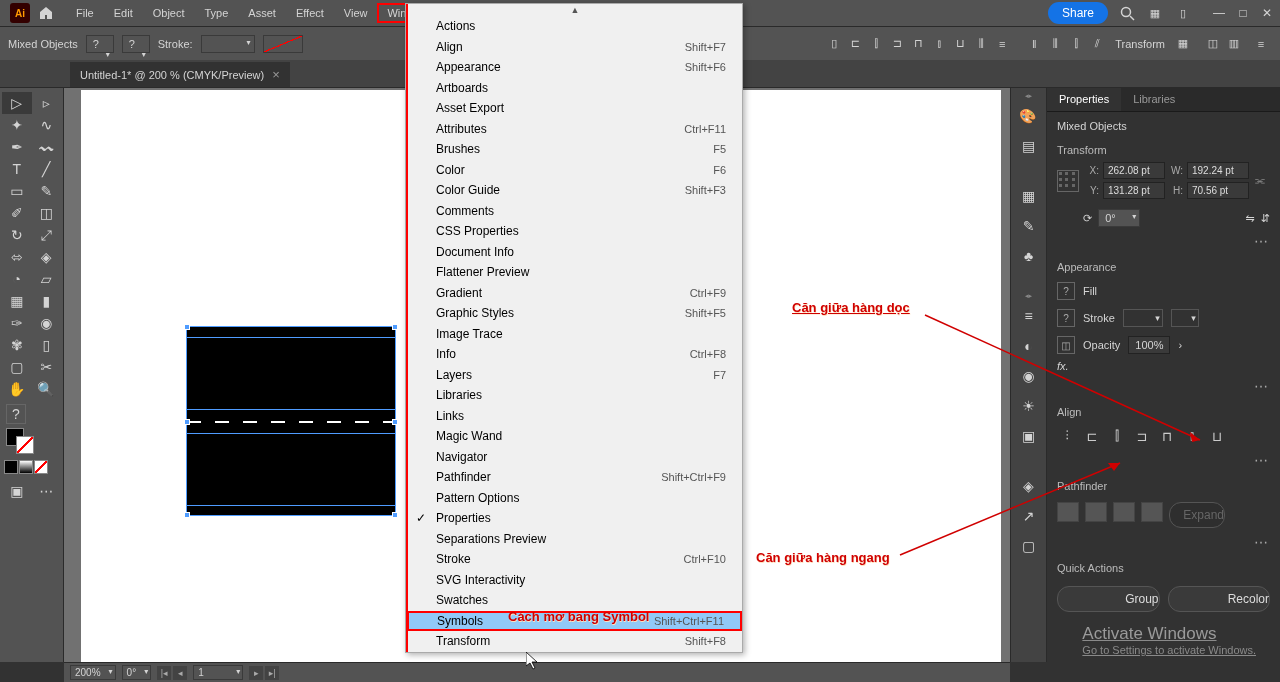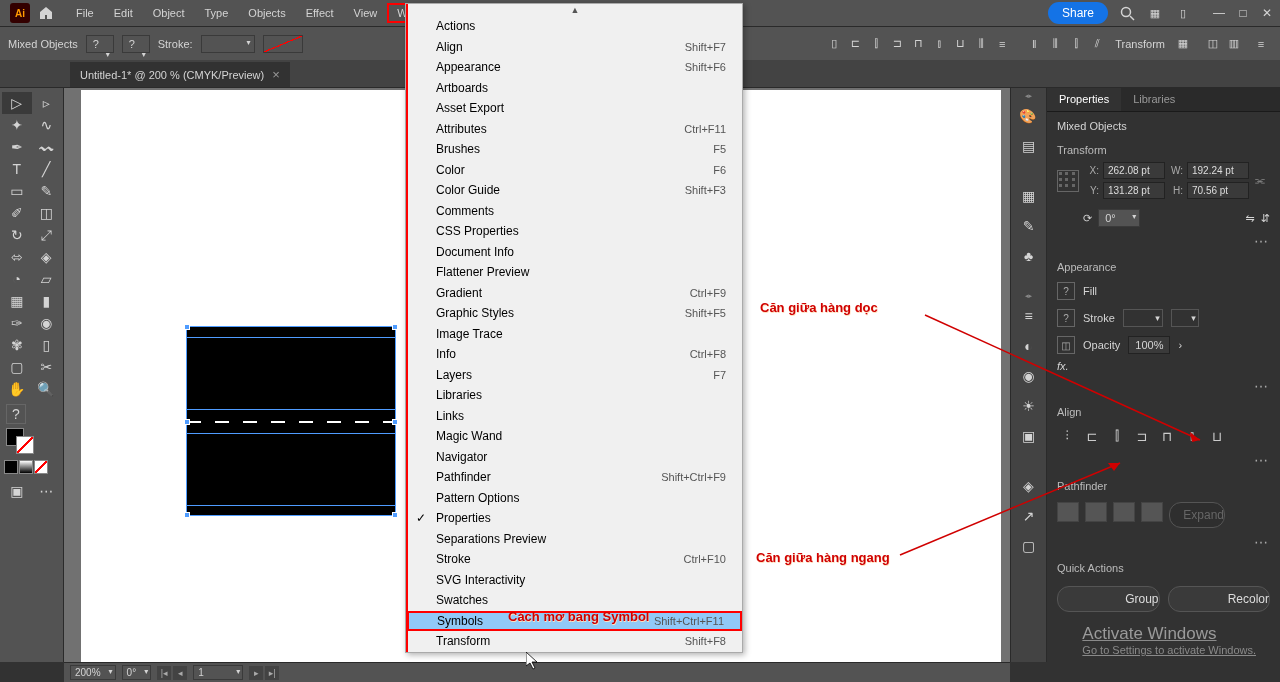--- a/index.html
+++ b/index.html
@@ -121,21 +121,21 @@
   <div class="ai-logo">Ai</div>
   <div class="home-icon">
     <svg width="16" height="16" viewBox="0 0 16 16">
         <path fill="currentColor" d="M8 2l6 5v7H9v-4H7v4H2V7z"></path>
       </svg>
   </div>
   <div class="menu-item">File</div>
   <div class="menu-item">Edit</div>
   <div class="menu-item">Object</div>
   <div class="menu-item">Type</div>
-  <div class="menu-item">Objects</div>
+  <div class="menu-item">Asset</div>
   <div class="menu-item">Effect</div>
   <div class="menu-item">View</div>
   <div class="menu-item highlighted">Window</div>
   <div class="menubar-right">
     <div class="share-btn">Share</div>
     <div class="search-icon">
       <svg width="15" height="15" viewBox="0 0 15 15">
           <circle cx="6" cy="6" r="4.5" fill="none" stroke="currentColor" stroke-width="1.5"></circle>
           <line x1="10" y1="10" x2="14" y2="14" stroke="currentColor" stroke-width="1.5"></line>
         </svg>
@@ -503,21 +503,21 @@
         <span>Symbols</span>
         <span class="shortcut">Shift+Ctrl+F11</span>
       </div>
       <div class="dd-item">
         <span>Transform</span>
         <span class="shortcut">Shift+F8</span>
       </div>
     </div>
 </div>
 
-<div class="annotation" style="left:760px; top:300px;">Căn giữa hàng dọc</div>
+<div class="annotation" style="left:792px; top:300px;text-decoration:underline;">Căn giữa hàng dọc</div>
 <div class="annotation" style="left:756px; top:550px;">Căn giữa hàng ngang</div>
 <div class="annotation" style="left:508px; top:609px;">Cách mở bảng Symbol</div>
 
 <svg class="arrow-line" style="left:790px;top:310px;width:420px;height:150px;overflow:visible;">
   <line x1="135" y1="5" x2="410" y2="130" stroke="#d00000" stroke-width="1.5"></line>
   <polygon points="410,130 400,122 402,132" fill="#d00000"></polygon>
 </svg>
 <svg class="arrow-line" style="left:900px;top:455px;width:320px;height:120px;overflow:visible;">
   <line x1="0" y1="100" x2="220" y2="8" stroke="#d00000" stroke-width="1.5"></line>
   <polygon points="220,8 208,8 214,16" fill="#d00000"></polygon>

